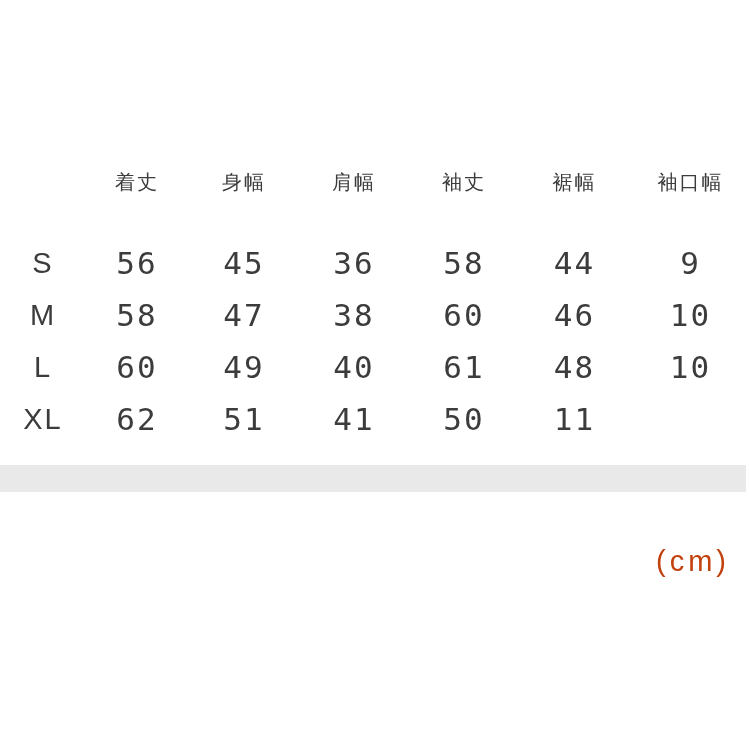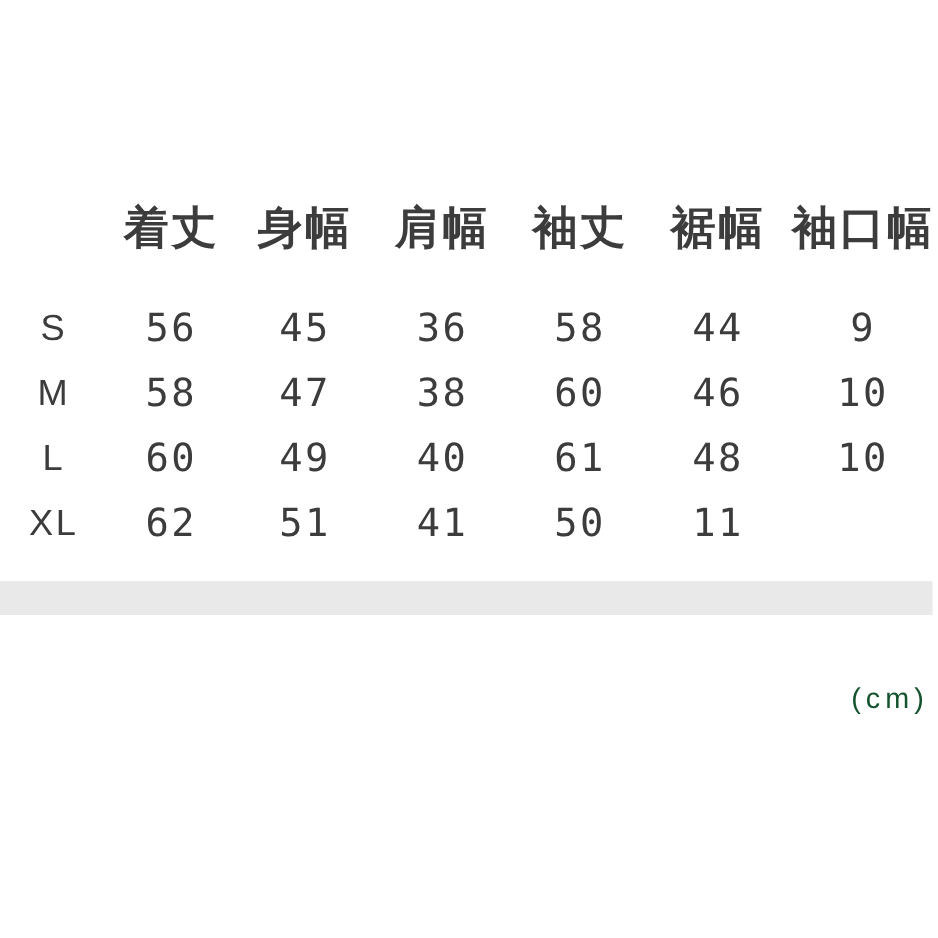--- a/index.html
+++ b/index.html
@@ -29,24 +29,24 @@
     align-items: center;
   }
   .trow.header-row {
     margin-bottom: 29px;
   }
   .cell {
     text-align: center;
     white-space: nowrap;
   }
   .header-cell {
-    font-size: 36px;
+    font-size: 20px;
     letter-spacing: 2px;
     text-indent: 2px;
-    font-weight: 700;
+    font-weight: 400;
   }
   .size-cell {
     font-size: 29px;
     letter-spacing: 2px;
     text-indent: 2px;
   }
   .num-cell {
     font-family: "DejaVu Sans Mono", "Liberation Mono", monospace;
     font-size: 31px;
     letter-spacing: 2px;
@@ -56,24 +56,24 @@
     position: absolute;
     top: 465px;
     left: 0;
     width: 746px;
     height: 27px;
     background: #e9e9e9;
   }
   .unit-label {
     position: absolute;
     top: 545px;
-    right: 7px;
-    font-size: 23px;
+    right: 20px;
+    font-size: 29px;
     letter-spacing: 4px;
-    color: #14532d;
+    color: #c2410c;
   }
 </style>
 </head>
 <body>
 
 <div class="canvas">
 
   <div class="size-table">
 
     <div class="trow header-row">

